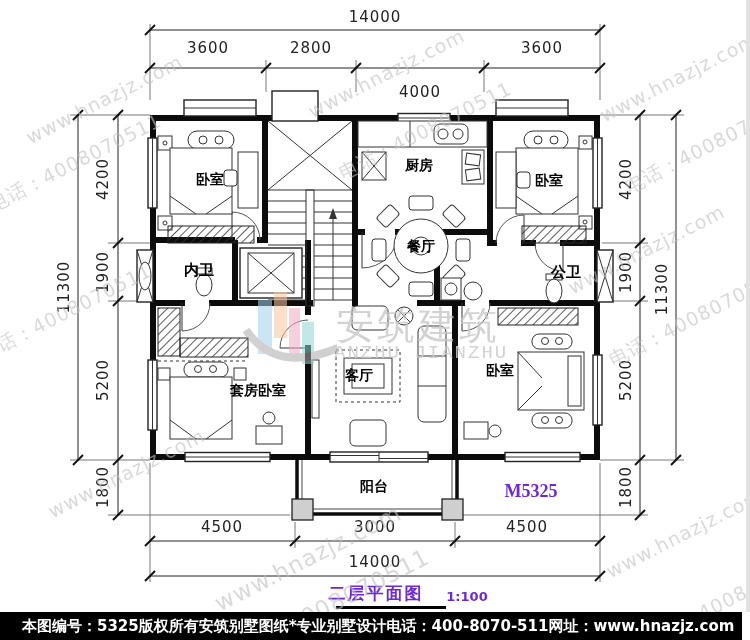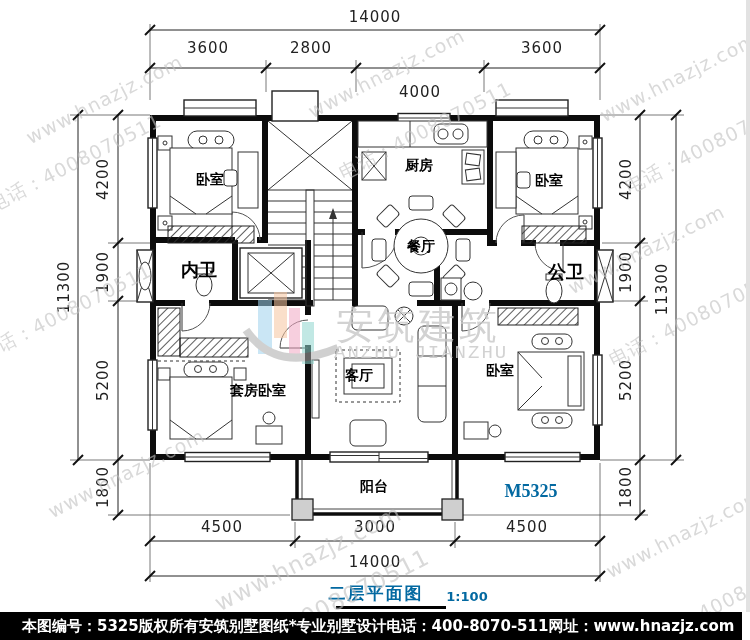--- a/index.html
+++ b/index.html
@@ -10,25 +10,25 @@
   .w{stroke:#0c0c0c;stroke-width:6;fill:none;stroke-linecap:square;}
   .t{stroke:#333;stroke-width:1;fill:none;}
   .tw{stroke:#222;stroke-width:1.4;fill:#fff;}
   .d{stroke:#555;stroke-width:0.8;}
   .dim{stroke:#222;stroke-width:1;}
   .tick{stroke:#111;stroke-width:2;}
   .arc{stroke:#555;stroke-width:1;fill:none;}
   .hatchr{fill:url(#hatch);stroke:#222;stroke-width:1;}
   .furn{stroke:#333;stroke-width:1;fill:#fff;}
   
-  .txt{position:absolute;transform:translate(-50%,-50%);white-space:nowrap;color:#0369a1;}
+  .txt{position:absolute;transform:translate(-50%,-50%);white-space:nowrap;color:#6d28d9;}
   .dimtxt{font-size:15px;color:#222;letter-spacing:1px;}
   .dimtxt.vert{transform:translate(-50%,-50%) rotate(-90deg);}
   .room{font-size:14px;font-weight:bold;color:#000;}
-  .room.small{font-size:18px;}
+  .room.small{font-size:15px;}
   .model{font-family:"Liberation Serif",serif;font-weight:bold;font-size:18px;}
   .title-cn{font-size:17px;font-weight:bold;letter-spacing:2px;}
   .title-scale{font-size:13px;font-weight:bold;}
   .title-rule{position:absolute;left:336px;top:606px;width:110px;height:3px;background:#000;}
   
   .wm{position:absolute;white-space:nowrap;color:#c0c0c0;opacity:.6;font-size:19px;
       transform:rotate(-27deg);letter-spacing:1px;pointer-events:none;}
   .wm.big{font-size:23px;}
   .brand-cn{position:absolute;left:336px;top:300px;font-size:38px;color:#c7c7c7;opacity:.8;
       letter-spacing:3px;white-space:nowrap;pointer-events:none;}

